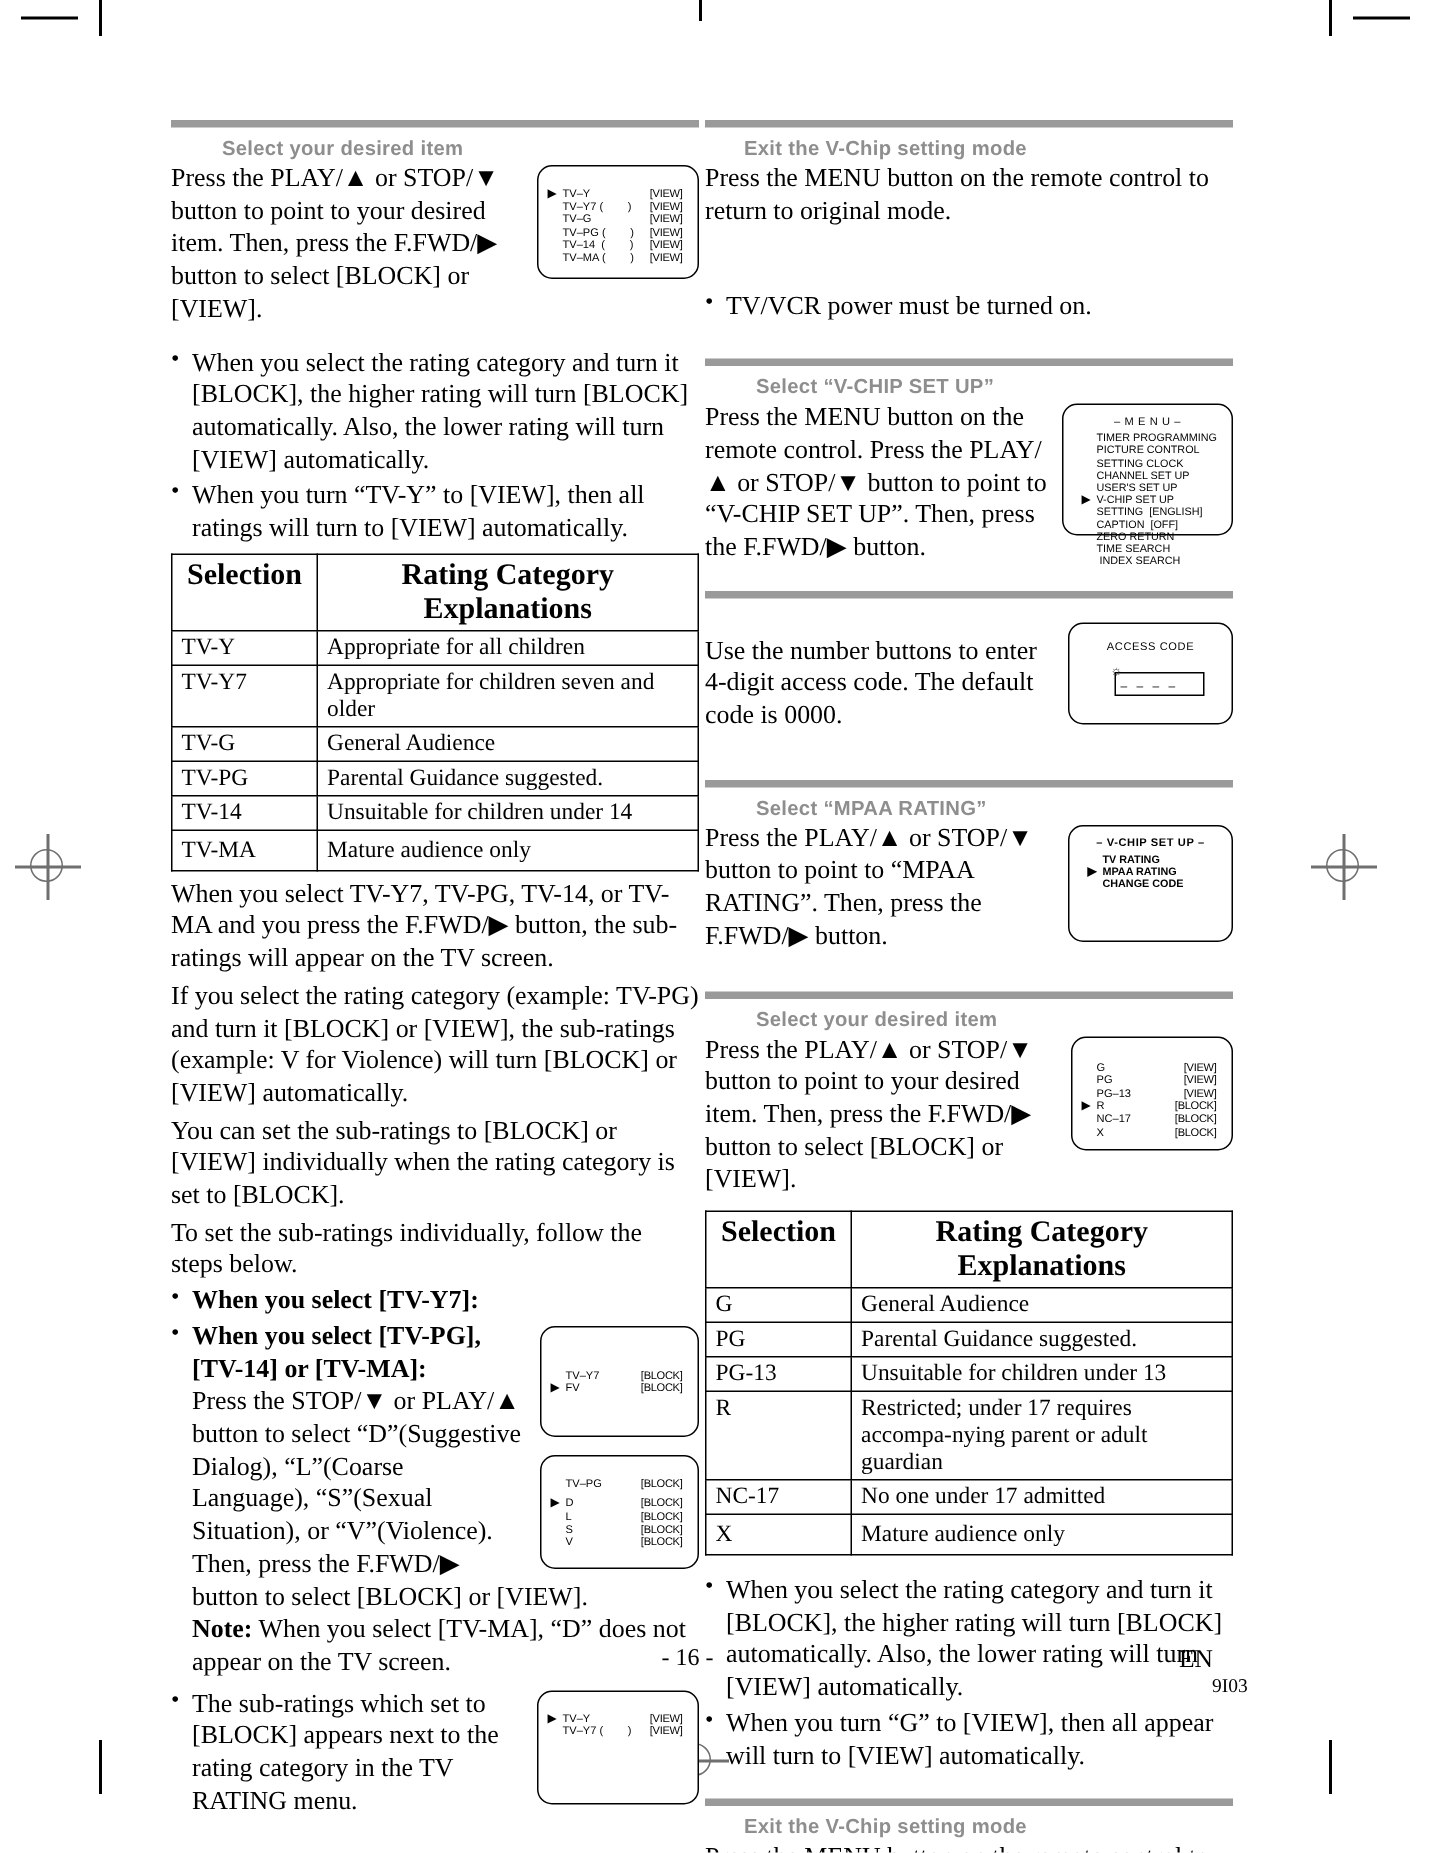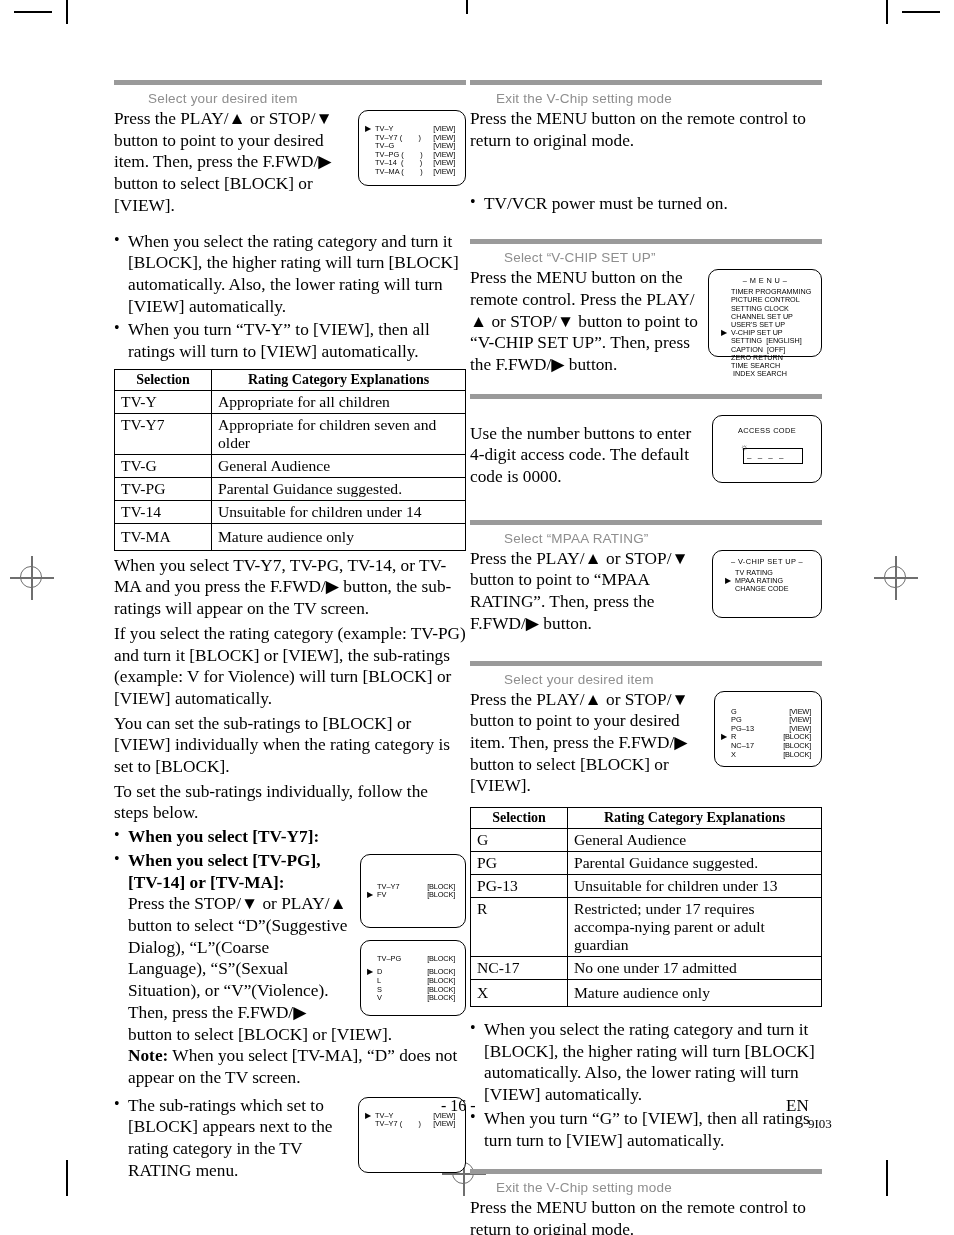--- a/index.html
+++ b/index.html
@@ -16,37 +16,37 @@
 
   
   .col{position:absolute;top:80px;width:352px;}
   .col-left{left:114px;}
   .col-right{left:470px;}
 
   
   .hbar{height:5px;background:#9a9a9a;margin-bottom:6px;}
   .sec-title{
     font-family:"Liberation Sans",sans-serif;
-    font-weight:normal;font-size:13.5px;color:#8e8e8e;
+    font-weight:bold;font-size:13.5px;color:#8e8e8e;
     letter-spacing:.2px;margin:0 0 2px 26px;
   }
   .sec-title.center{margin-left:34px;}
 
   p{margin:0;font-size:17.3px;line-height:1.255;}
   p.body{text-align:left;}
 
   ul{margin:0;padding:0;list-style:none;}
   li{font-size:17.3px;line-height:1.255;position:relative;padding-left:14px;margin-top:2px;}
   li:before{content:"\2022";position:absolute;left:0;top:-1px;font-size:16px;}
   b{font-weight:bold;}
 
   
   table.rt{border-collapse:collapse;width:100%;font-size:15.6px;margin:6px 0 4px 0;}
   table.rt th,table.rt td{border:1px solid #000;padding:2px 6px;text-align:left;vertical-align:top;}
-  table.rt th{font-weight:bold;font-size:14px;}
+  table.rt th{font-weight:bold;font-size:20px;}
   table.rt th.c{text-align:center;}
   table.rt td.sel{width:84px;white-space:nowrap;}
   table.rt tr.tall td{padding-top:4px;padding-bottom:4px;}
 
   
   .osd{
     border:1.6px solid #000;border-radius:10px;background:#fff;
     position:relative;box-sizing:border-box;
     font-family:"Liberation Sans",sans-serif;
   }
@@ -242,21 +242,21 @@
     <div class="acbox"></div>
     <div class="acdash">– – – –</div>
     <div class="spark" style="left:27px;top:28px;">☼</div>
   </div>
 
   <p class="body" style="margin-top:24px;">Use the number buttons to enter 4-digit access code. The default code is 0000.</p>
 
   <div class="hbar" style="margin-top:32px;clear:both;"></div>
   <div class="sec-title center">Select “MPAA RATING”</div>
 
-  <div class="osd fr" style="width:110px;height:68px;margin-top:2px;">
+  <div class="osd fr" style="width:110px;height:78px;margin-top:2px;font-weight:bold;">
     <div class="ttl">– V-CHIP SET UP –</div>
     <div class="menulist" style="top:18px;">
       <div>TV RATING</div>
       <div style="position:relative;"><span class="cur" style="left:-10px;top:0;">▶</span><span>MPAA RATING</span></div>
       <div>CHANGE CODE</div>
     </div>
   </div>
 
   <p class="body">Press the PLAY/▲ or STOP/▼ button to point to “MPAA RATING”. Then, press the F.FWD/▶ button.</p>
 
@@ -304,21 +304,21 @@
         </tr>
     <tr class="tall">
           <td class="sel">X</td>
           <td>Mature audience only</td>
         </tr>
   </tbody>
     </table>
 
   <ul style="margin-top:12px;">
     <li>When you select the rating category and turn it [BLOCK], the higher rating will turn [BLOCK] automatically.  Also, the lower rating will turn [VIEW] automatically.</li>
-    <li>When you turn “G” to [VIEW], then all ratings turn turn to [VIEW] automatically.</li>
+    <li>When you turn “G” to [VIEW], then all appear will turn to [VIEW] automatically.</li>
   </ul>
 
   <div class="hbar" style="margin-top:18px;"></div>
   <div class="sec-title">Exit the V-Chip setting mode</div>
   <p class="body">Press the MENU button on the remote control to return to original mode.</p>
 </div>
 
 <div class="pagenum">- 16 -</div>
 <div class="en">EN</div>
 <div class="code">9I03</div>

